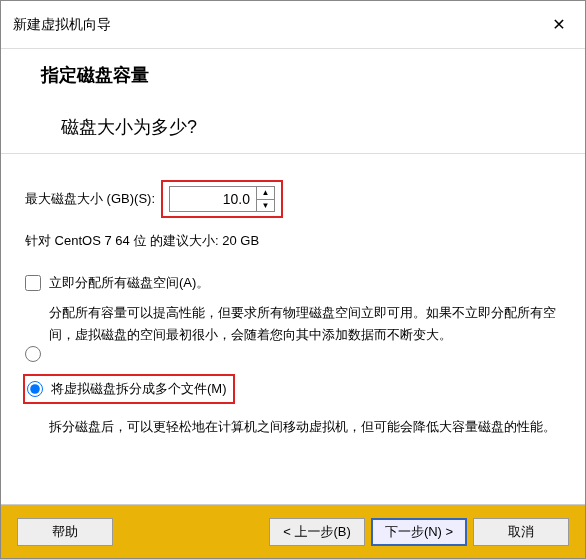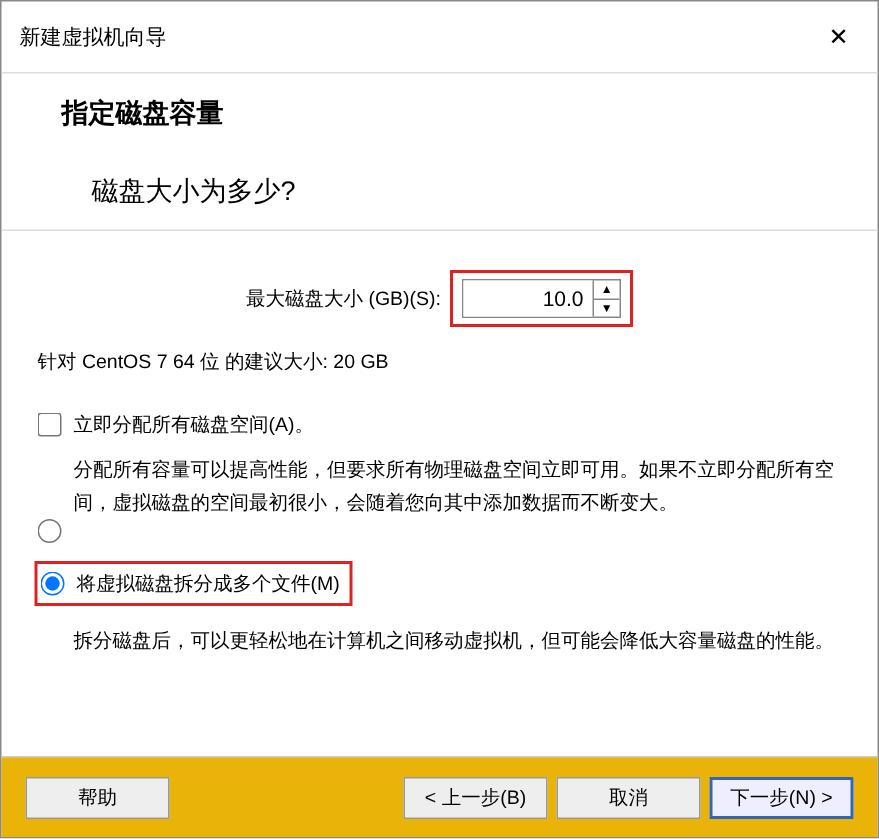--- a/index.html
+++ b/index.html
@@ -40,21 +40,20 @@
   }
   .header .h1 { font-weight: bold; font-size: 18px; margin-bottom: 6px; }
   .header .h2 { font-size: 18px; padding-left: 20px; margin-top: 28px; }
   .content {
     padding: 26px 24px 10px 24px;
   }
   .row-disk {
     display: flex;
     align-items: center;
     margin-bottom: 14px;
-    justify-content: center;
   }
   .row-disk .lbl { font-size: 13px; }
   .spinner-wrap {
     border: 2px solid #d22;
     padding: 4px 6px;
     margin-left: 6px;
     display: flex;
     align-items: center;
   }
   .spinner {
@@ -172,18 +171,18 @@
       </span>
     </div>
     <div class="radio-desc">拆分磁盘后，可以更轻松地在计算机之间移动虚拟机，但可能会降低大容量磁盘的性能。</div>
 
   </div>
 
   <div class="footer">
     <div class="btn">帮助</div>
     <div class="right">
       <div class="btn">&lt; 上一步(B)</div>
+      <div class="btn default">下一步(N) &gt;</div>
       <div class="btn">取消</div>
-      <div class="btn default">下一步(N) &gt;</div>
     </div>
   </div>
 
 </div>
 
 </body></html>

